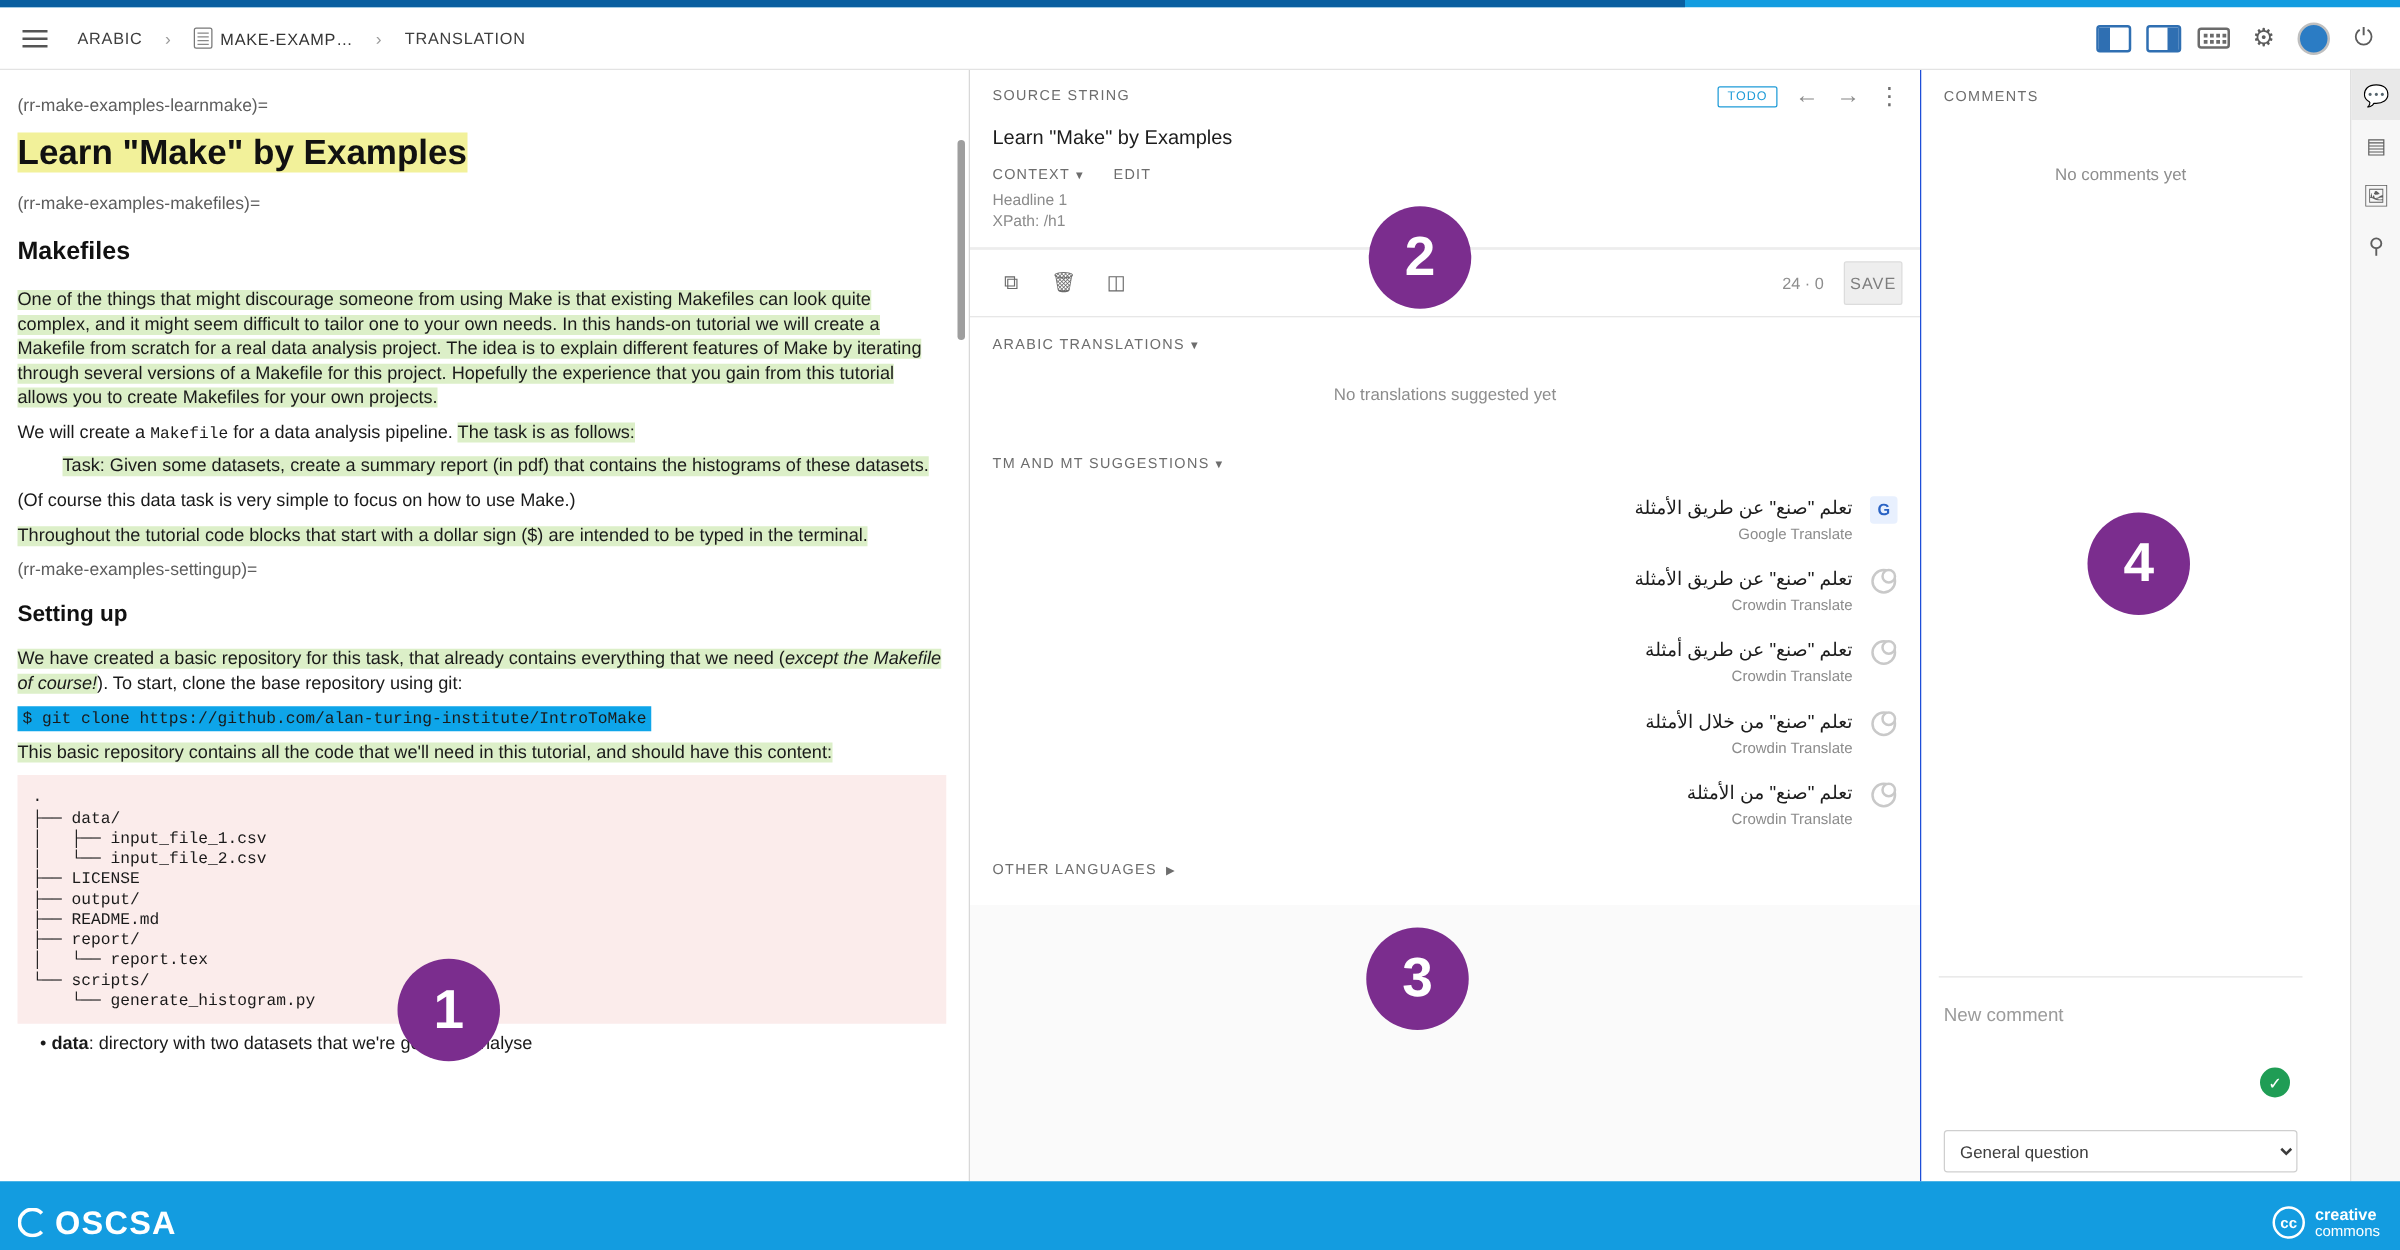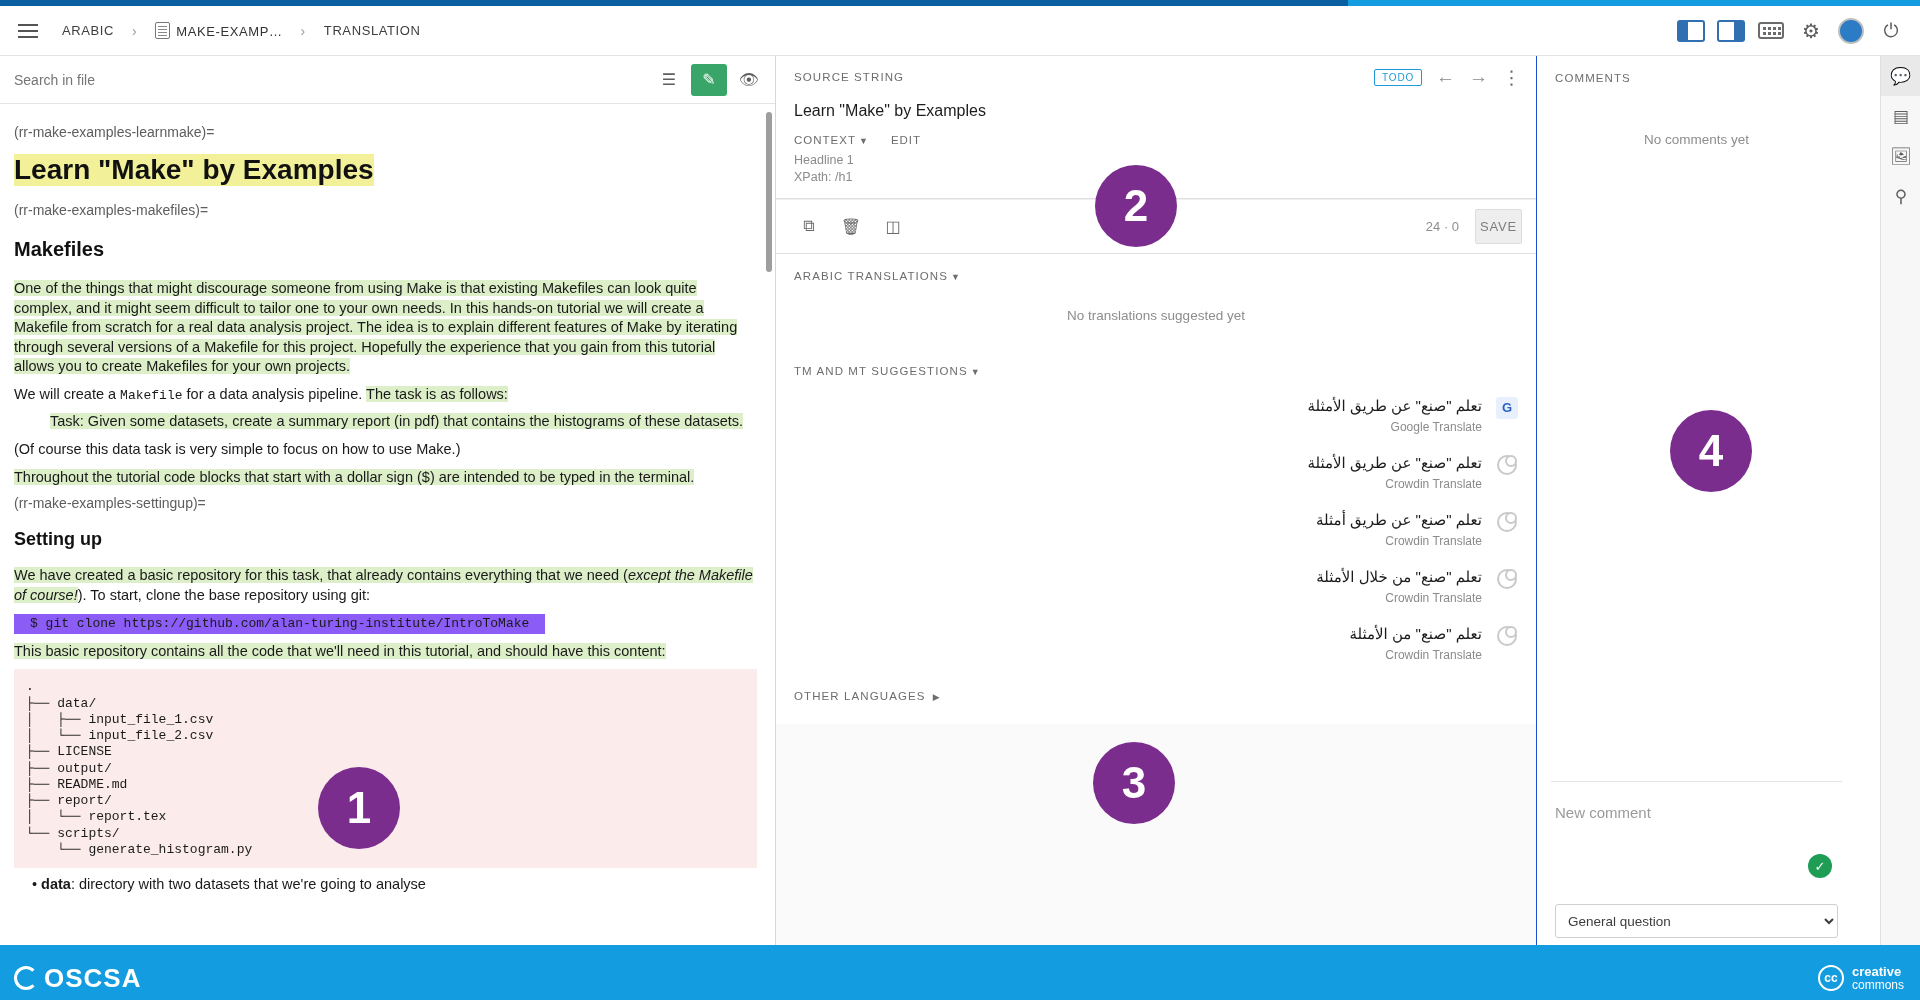--- a/index.html
+++ b/index.html
@@ -90,21 +90,21 @@
   .doc-h1 { font-size: 28px; font-weight: bold; color: #111; margin: 4px 0 10px; display: inline-block; }
   .doc-h2 { font-size: 20px; font-weight: bold; color: #111; margin: 10px 0 10px; display: inline-block; }
   .doc-h3 { font-size: 18px; font-weight: bold; color: #111; margin: 8px 0 8px; display: inline-block; }
   .para { font-size: 14.5px; line-height: 1.35; color: #1a1a1a; margin: 8px 0; }
   .para.indent { margin-left: 36px; }
   .mono { font-family: "Liberation Mono", monospace; font-size: 13px; }
   .codeblock {
     font-family: "Liberation Mono", monospace; font-size: 13px; color: #1a1a1a;
     background: #fbeceb; padding: 10px 12px; margin: 8px 0; line-height: 1.25; white-space: pre;
   }
-  .code-inline-line { font-family: "Liberation Mono", monospace; font-size: 13px; background: #8b5cf6; display: inline-block; padding: 1px 16px; }
+  .code-inline-line { font-family: "Liberation Mono", monospace; font-size: 13px; background: #0ea5e9; display: inline-block; padding: 1px 4px; }
   .bullet { font-size: 14.5px; color: #1a1a1a; margin-left: 18px; }
 
   
   .center-pane {
     position: absolute; top: 56px; left: 776px; width: 760px; height: 889px;
     background: #fafafa; overflow: hidden;
   }
   .source-card { background: #fff; border-bottom: 1px solid #e0e0e0; }
   .src-head {
     display: flex; align-items: center; height: 42px; padding: 0 14px 0 18px;
@@ -234,26 +234,20 @@
       <div class="hicon">
           <div class="avatar"></div>
         </div>
       <div class="hicon">
           <span class="power-ico">⏻</span>
         </div>
     </div>
   </div>
 
   <div class="left-pane">
-    <div class="search-row">
-      <input class="search-input" placeholder="Search in file" style="">
-      <div class="seg-btn">☰</div>
-      <div class="seg-btn active">✎</div>
-      <div class="seg-btn">👁</div>
-    </div>
 
     <div class="doc-body">
       <div class="meta">(rr-make-examples-learnmake)=</div>
       <div><span class="doc-h1 hl-yellow">Learn "Make" by Examples</span></div>
       <div class="meta">(rr-make-examples-makefiles)=</div>
       <div><span class="doc-h2">Makefiles</span></div>
 
       <div class="para"><span class="hl-green">One of the things that might discourage someone from using Make is that existing Makefiles can look quite complex, and it might seem difficult to tailor one to your own needs. In this hands-on tutorial we will create a Makefile from scratch for a real data analysis project. The idea is to explain different features of Make by iterating through several versions of a Makefile for this project. Hopefully the experience that you gain from this tutorial allows you to create Makefiles for your own projects.</span></div>
 
       <div class="para">

